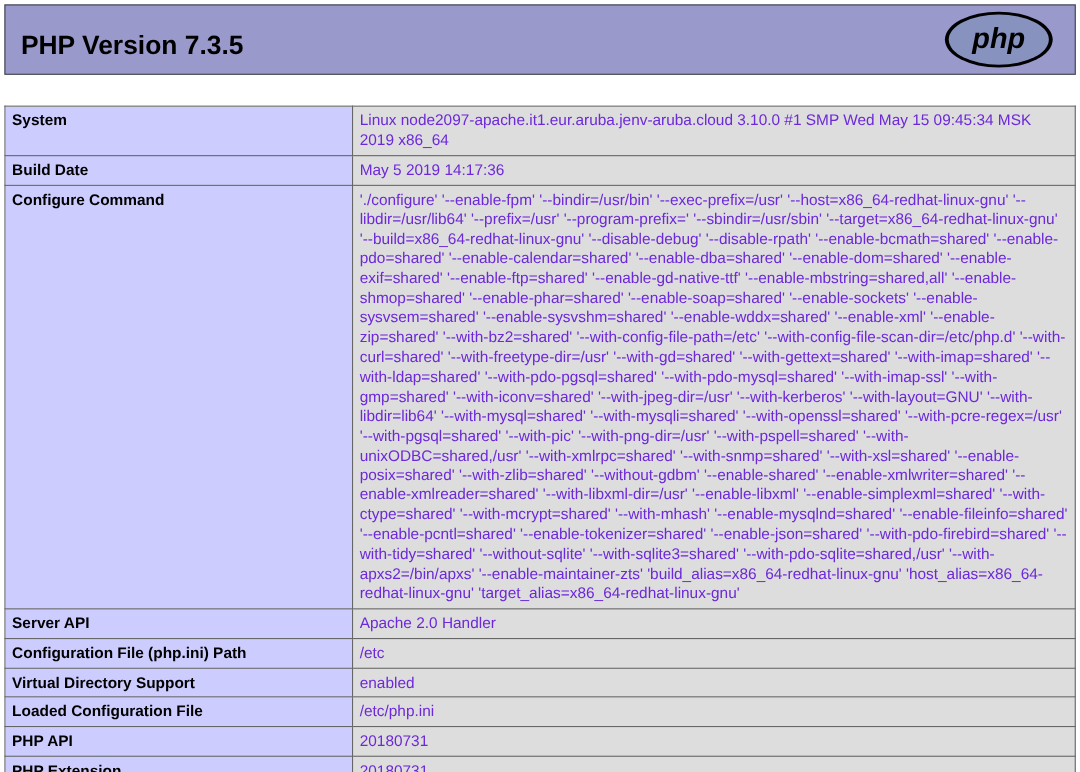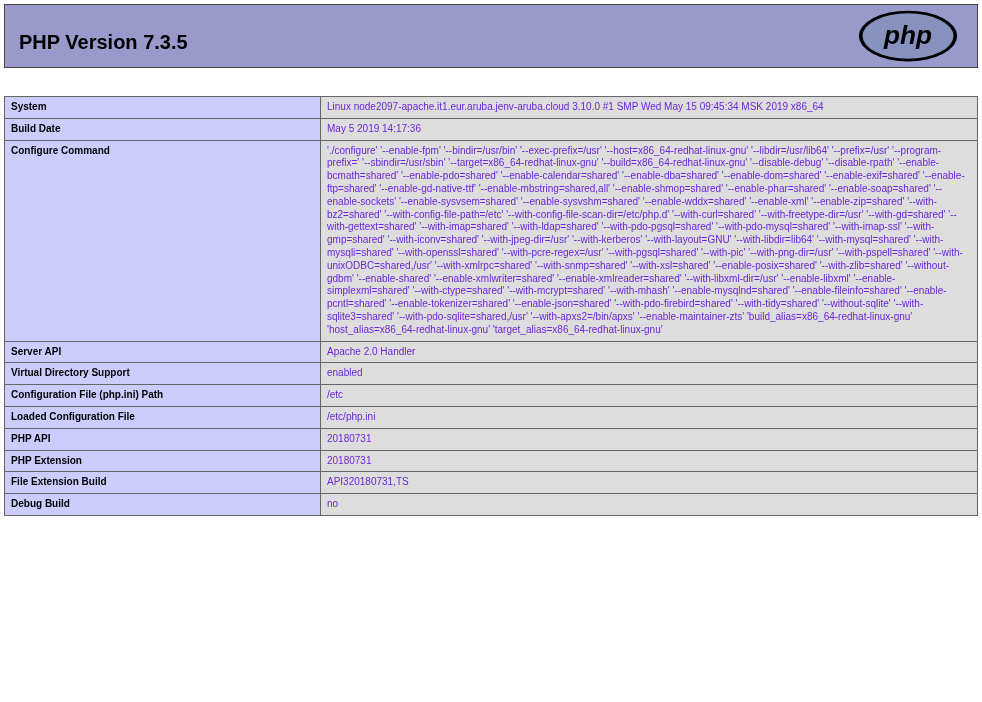--- a/index.html
+++ b/index.html
@@ -14,38 +14,38 @@
     border: 1px solid #444;
     background: #9999cc;
     display: flex;
     align-items: center;
     justify-content: space-between;
     padding: 8px 14px;
     margin-bottom: 28px;
     height: 64px;
   }
   .header-title {
-    font-size: 20px;
+    font-size: 24px;
     font-weight: bold;
     color: #000;
     margin-top: 12px;
   }
   .php-logo {
     width: 110px;
     height: 56px;
   }
   table.info {
     width: 100%;
     border-collapse: collapse;
     border: 1px solid #444;
   }
   table.info td {
     border: 1px solid #666;
     padding: 4px 6px;
-    font-size: 10px;
+    font-size: 14px;
     vertical-align: top;
     line-height: 1.28;
   }
   table.info td.k {
     width: 316px;
     background: #ccccff;
     font-weight: bold;
     color: #000;
   }
   table.info td.v {
@@ -77,26 +77,26 @@
       </tr>
       <tr>
         <td class="k">Configure Command</td>
         <td class="v">'./configure' '--enable-fpm' '--bindir=/usr/bin' '--exec-prefix=/usr' '--host=x86_64-redhat-linux-gnu' '--libdir=/usr/lib64' '--prefix=/usr' '--program-prefix=' '--sbindir=/usr/sbin' '--target=x86_64-redhat-linux-gnu' '--build=x86_64-redhat-linux-gnu' '--disable-debug' '--disable-rpath' '--enable-bcmath=shared' '--enable-pdo=shared' '--enable-calendar=shared' '--enable-dba=shared' '--enable-dom=shared' '--enable-exif=shared' '--enable-ftp=shared' '--enable-gd-native-ttf' '--enable-mbstring=shared,all' '--enable-shmop=shared' '--enable-phar=shared' '--enable-soap=shared' '--enable-sockets' '--enable-sysvsem=shared' '--enable-sysvshm=shared' '--enable-wddx=shared' '--enable-xml' '--enable-zip=shared' '--with-bz2=shared' '--with-config-file-path=/etc' '--with-config-file-scan-dir=/etc/php.d' '--with-curl=shared' '--with-freetype-dir=/usr' '--with-gd=shared' '--with-gettext=shared' '--with-imap=shared' '--with-ldap=shared' '--with-pdo-pgsql=shared' '--with-pdo-mysql=shared' '--with-imap-ssl' '--with-gmp=shared' '--with-iconv=shared' '--with-jpeg-dir=/usr' '--with-kerberos' '--with-layout=GNU' '--with-libdir=lib64' '--with-mysql=shared' '--with-mysqli=shared' '--with-openssl=shared' '--with-pcre-regex=/usr' '--with-pgsql=shared' '--with-pic' '--with-png-dir=/usr' '--with-pspell=shared' '--with-unixODBC=shared,/usr' '--with-xmlrpc=shared' '--with-snmp=shared' '--with-xsl=shared' '--enable-posix=shared' '--with-zlib=shared' '--without-gdbm' '--enable-shared' '--enable-xmlwriter=shared' '--enable-xmlreader=shared' '--with-libxml-dir=/usr' '--enable-libxml' '--enable-simplexml=shared' '--with-ctype=shared' '--with-mcrypt=shared' '--with-mhash' '--enable-mysqlnd=shared' '--enable-fileinfo=shared' '--enable-pcntl=shared' '--enable-tokenizer=shared' '--enable-json=shared' '--with-pdo-firebird=shared' '--with-tidy=shared' '--without-sqlite' '--with-sqlite3=shared' '--with-pdo-sqlite=shared,/usr' '--with-apxs2=/bin/apxs' '--enable-maintainer-zts' 'build_alias=x86_64-redhat-linux-gnu' 'host_alias=x86_64-redhat-linux-gnu' 'target_alias=x86_64-redhat-linux-gnu'</td>
       </tr>
       <tr>
         <td class="k">Server API</td>
         <td class="v">Apache 2.0 Handler</td>
       </tr>
       <tr>
+        <td class="k">Configuration File (php.ini) Path</td>
+        <td class="v">/etc</td>
+      </tr>
+      <tr>
         <td class="k">Virtual Directory Support</td>
         <td class="v">enabled</td>
-      </tr>
-      <tr>
-        <td class="k">Configuration File (php.ini) Path</td>
-        <td class="v">/etc</td>
       </tr>
       <tr>
         <td class="k">Loaded Configuration File</td>
         <td class="v">/etc/php.ini</td>
       </tr>
       <tr>
         <td class="k">PHP API</td>
         <td class="v">20180731</td>
       </tr>
       <tr>

